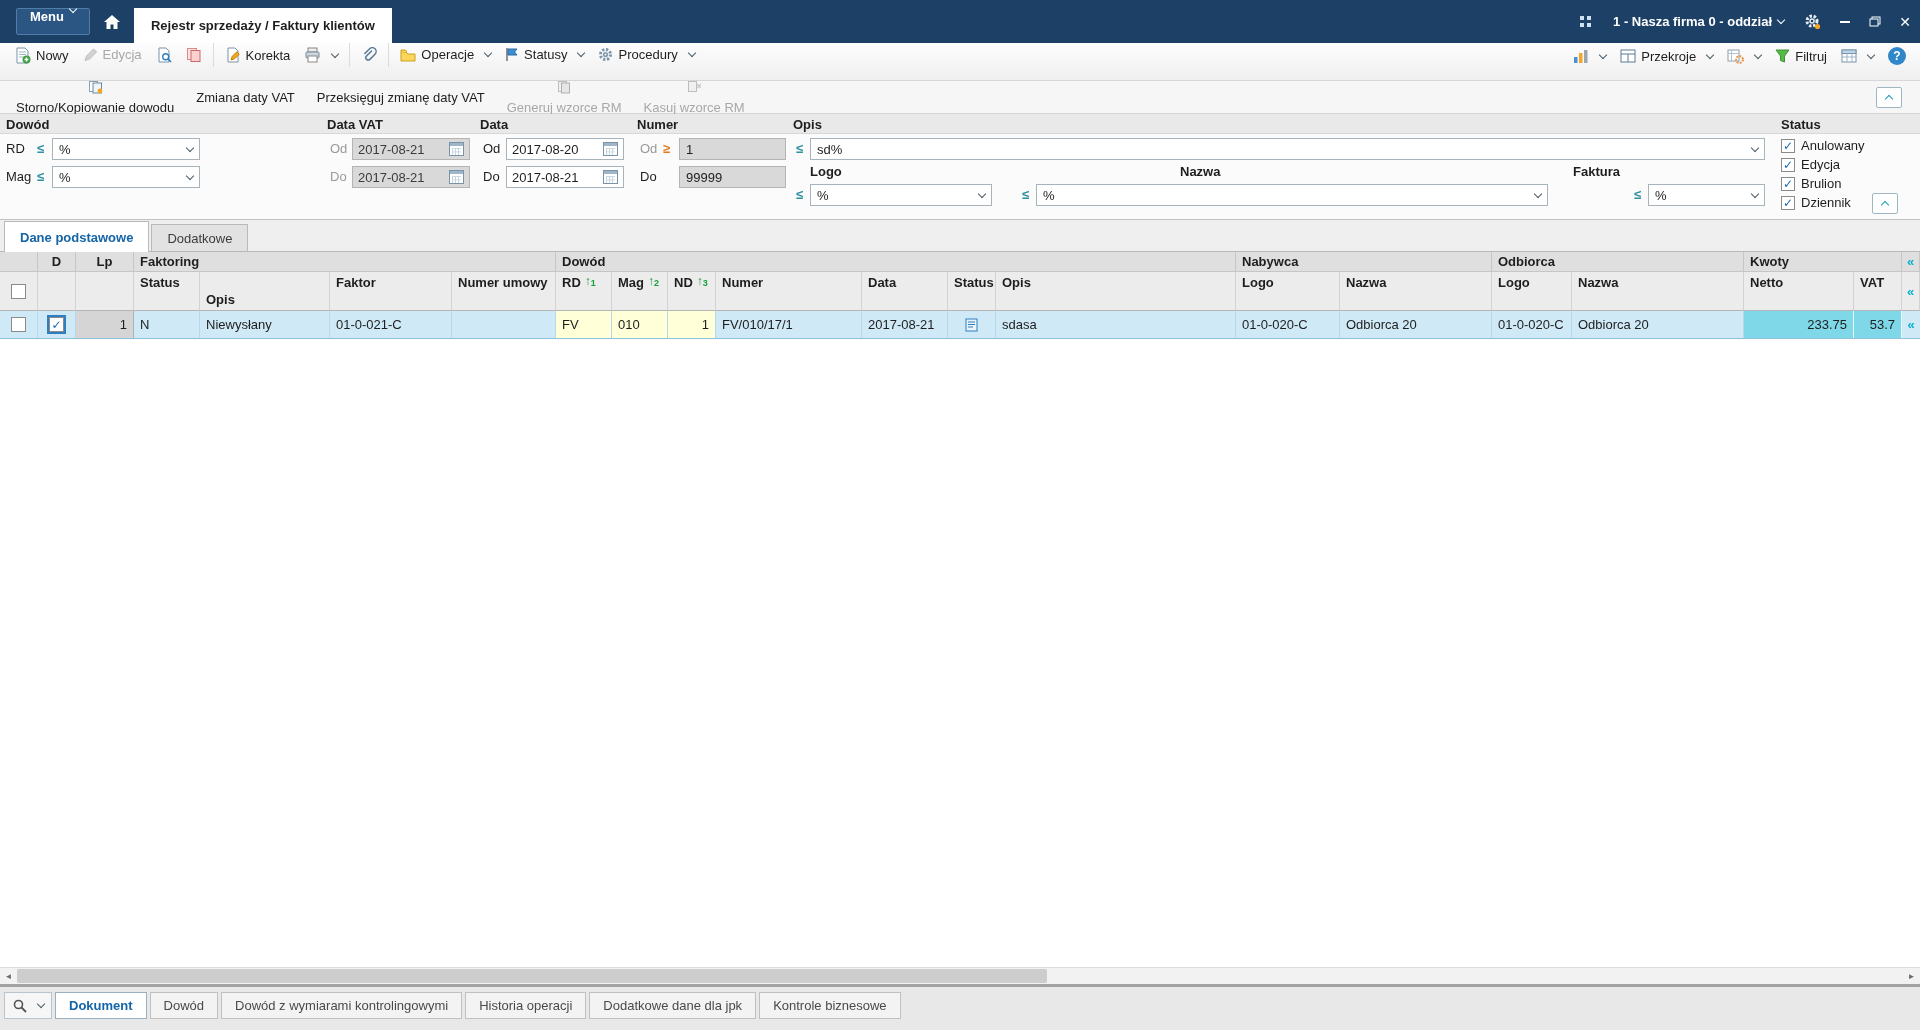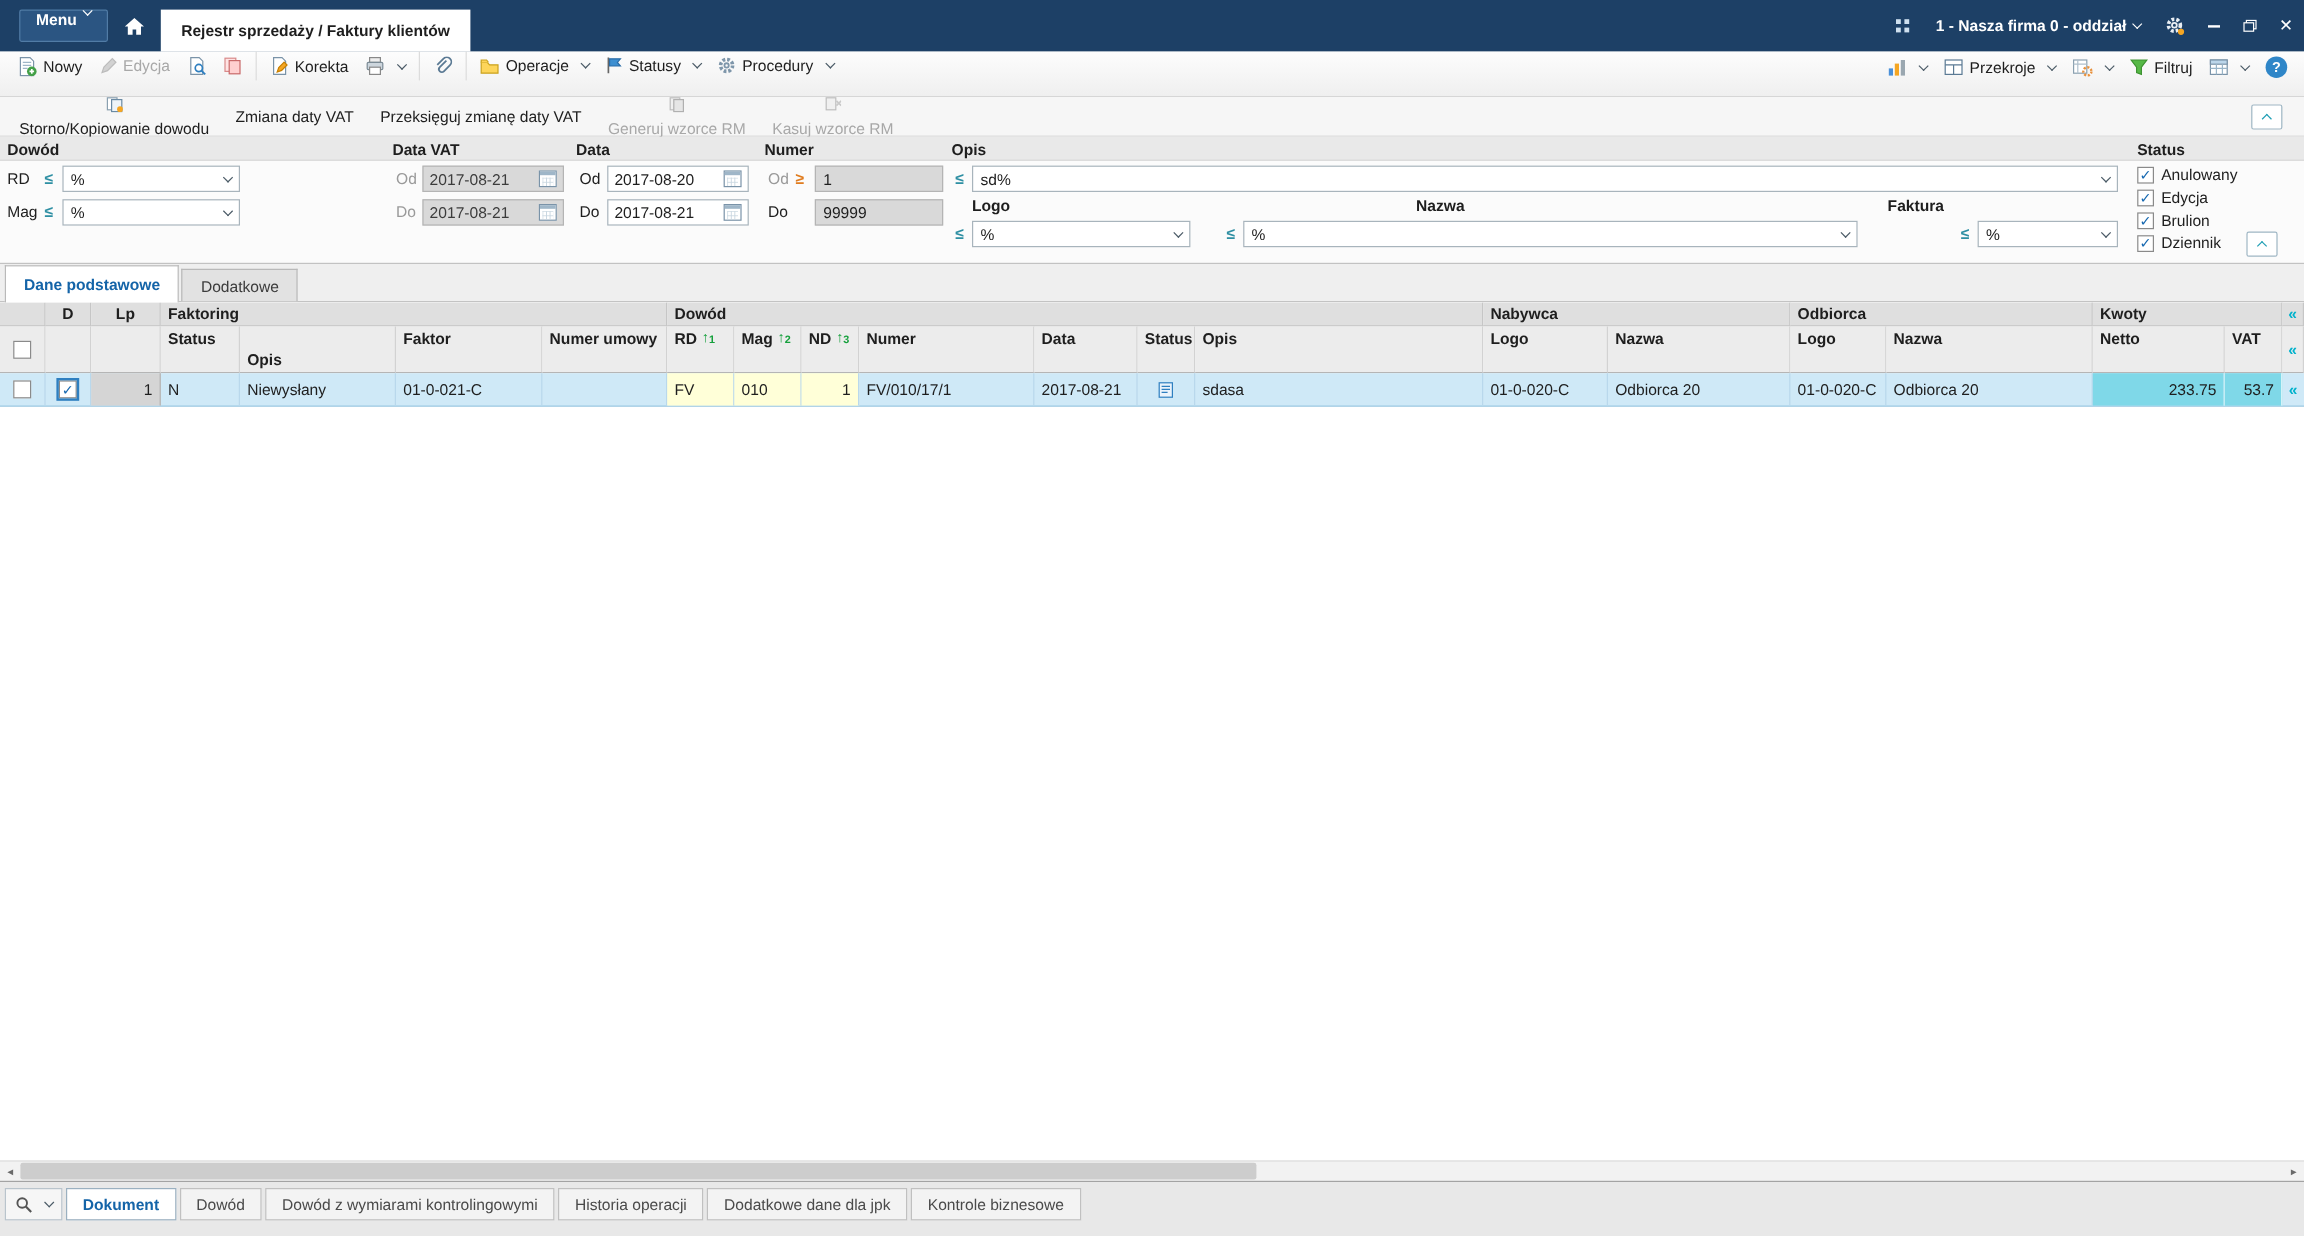--- a/index.html
+++ b/index.html
@@ -87,21 +87,21 @@
 .dc.amt{background:#7fd8e8;border-right-color:#e8f8fc;justify-content:flex-end;}
 .grid-body{flex:1;background:#fff;min-height:0;}
 
 
 .hscroll{flex:0 0 17px;background:#f2f2f2;border-top:1px solid #dcdcdc;display:flex;align-items:center;}
 .sarr{width:17px;height:16px;display:flex;align-items:center;justify-content:center;color:#6a6a6a;font-size:8px;cursor:pointer;}
 .strack{flex:1;height:16px;position:relative;}
 .sthumb{position:absolute;left:0;top:1px;height:14px;width:1030px;background:#cdcdcd;border-radius:2px;cursor:grab;}
 
 
-.bottombar{flex:0 0 46px;background:#e8e8e8;border-top:1px solid #a3a3a3;display:flex;align-items:flex-start;padding:5px 4px 0 4px;gap:3px;}
+.bottombar{flex:0 0 46px;background:#e8e8e8;border-top:3px solid #a3a3a3;display:flex;align-items:flex-start;padding:5px 4px 0 4px;gap:3px;}
 .bb-find{height:27px;border:1px solid #b9c4cc;background:#f6f6f6;display:flex;align-items:center;padding:0 7px;gap:5px;cursor:pointer;}
 .btab{height:27px;display:flex;align-items:center;padding:0 13px;border:1px solid #c0c0c0;background:#f3f3f3;color:#4a4a4a;cursor:pointer;white-space:nowrap;}
 .btab.active{background:#fff;color:#1464a8;font-weight:bold;border-color:#9ab0c0;}
 svg{display:block;flex:0 0 auto;}
 </style>
 </head>
 <body>
 
 <div class="app">
 

